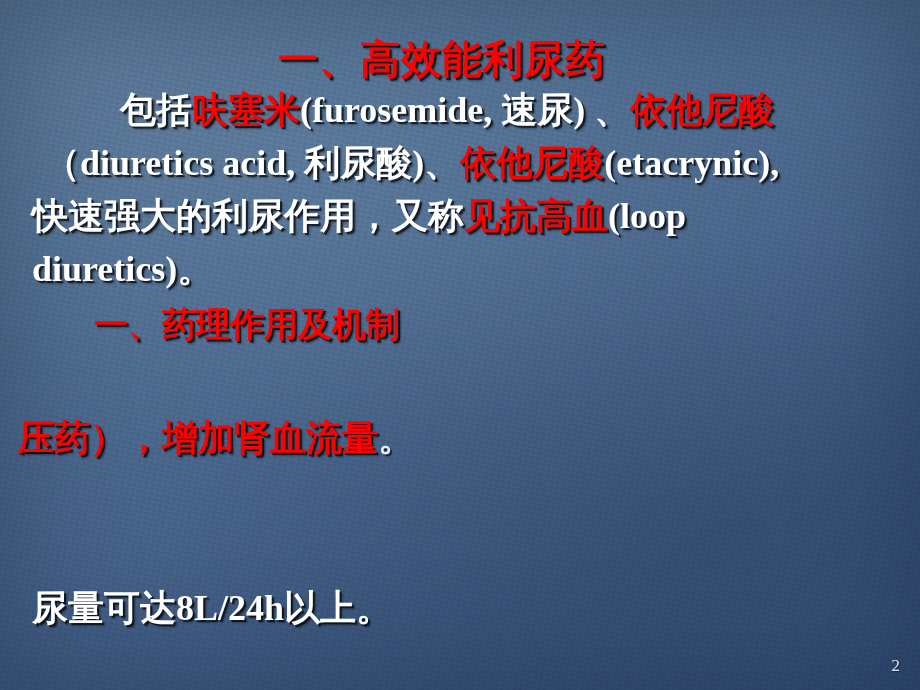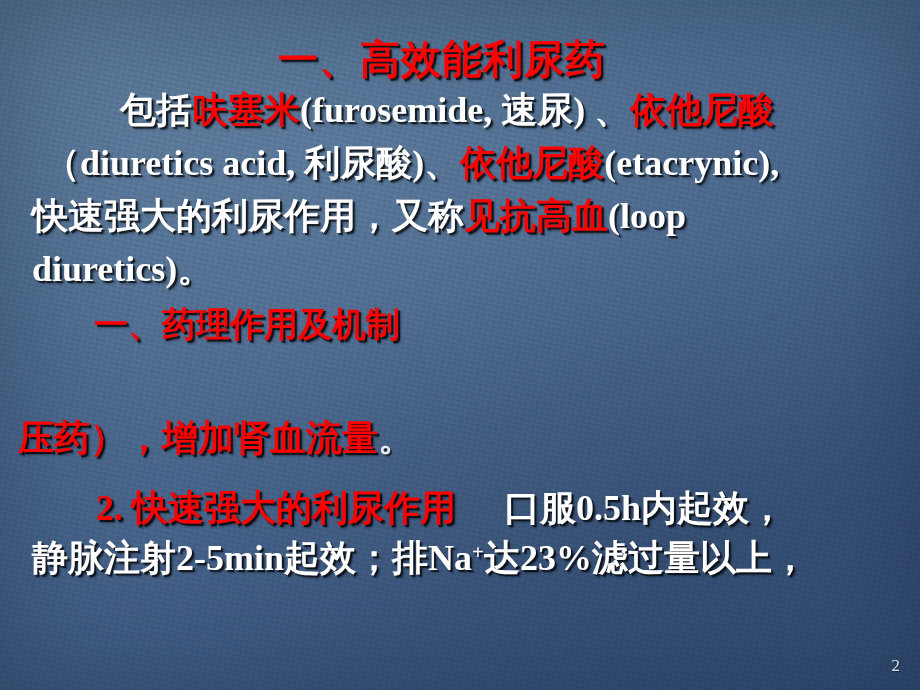--- a/index.html
+++ b/index.html
@@ -125,25 +125,20 @@
 
     <div class="line body-line white" style="left: 32px; top: 251px;">diuretics)。</div>
 
     <div class="line sub-head red" style="left: 94px; top: 308px;">一、药理作用及机制</div>
 
 
     <div class="line body-line" style="left: 18px; top: 420px;">
       <span class="red">压药），增加肾血流量</span><span class="faintwhite">。</span>
     </div>
 
-    <div class="line body-line" style="left: 96px; top: 490px;">
-      <span class="red">2. 快速强大的利尿作用</span><span class="gapspace"></span><span class="white">口服0.5h内起效，</span>
-    </div>
 
-    <div class="line body-line" style="left: 32px; top: 540px;">
-      <span class="white">静脉注射2-5min起效；排Na</span><sup class="plus white">+</sup><span class="white">达23%滤过量以上，</span>
-    </div>
 
+    <div class="line body-line white" style="left: 32px; top: 590px;">尿量可达8L/24h以上。</div>
 
     <div class="pagenum">2</div>
 
   </div>
 </div>
 
 </body></html>

